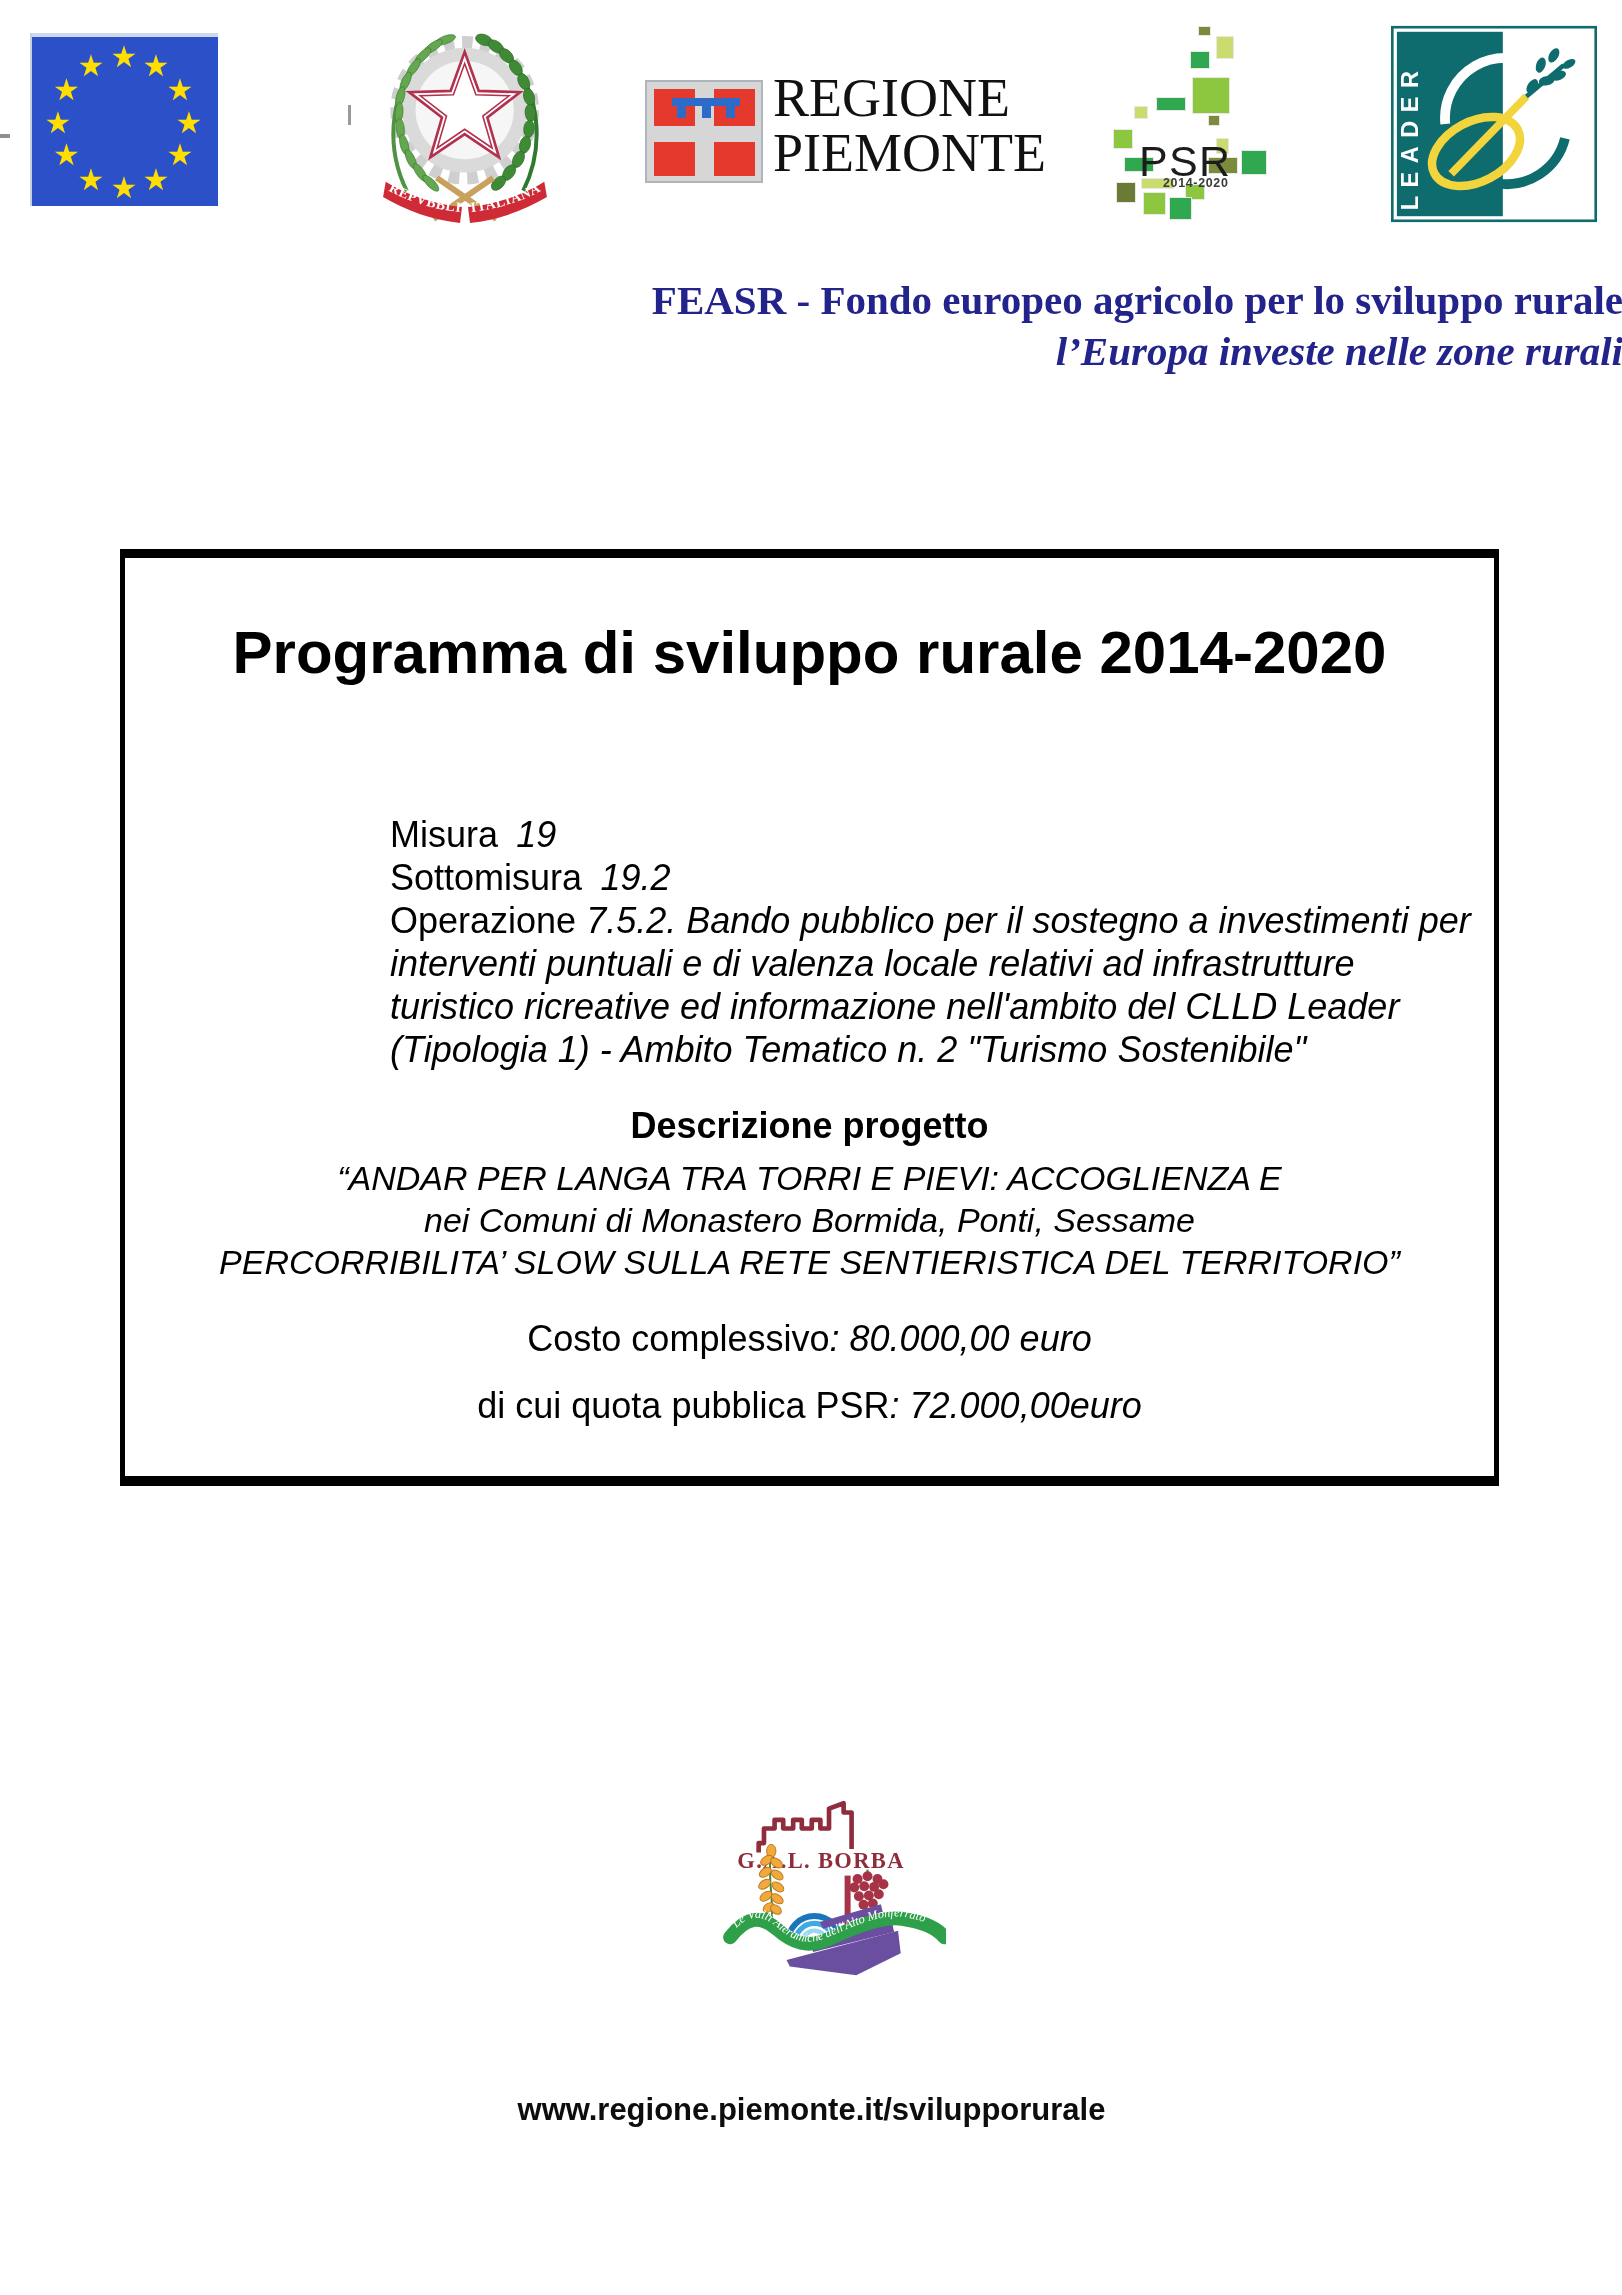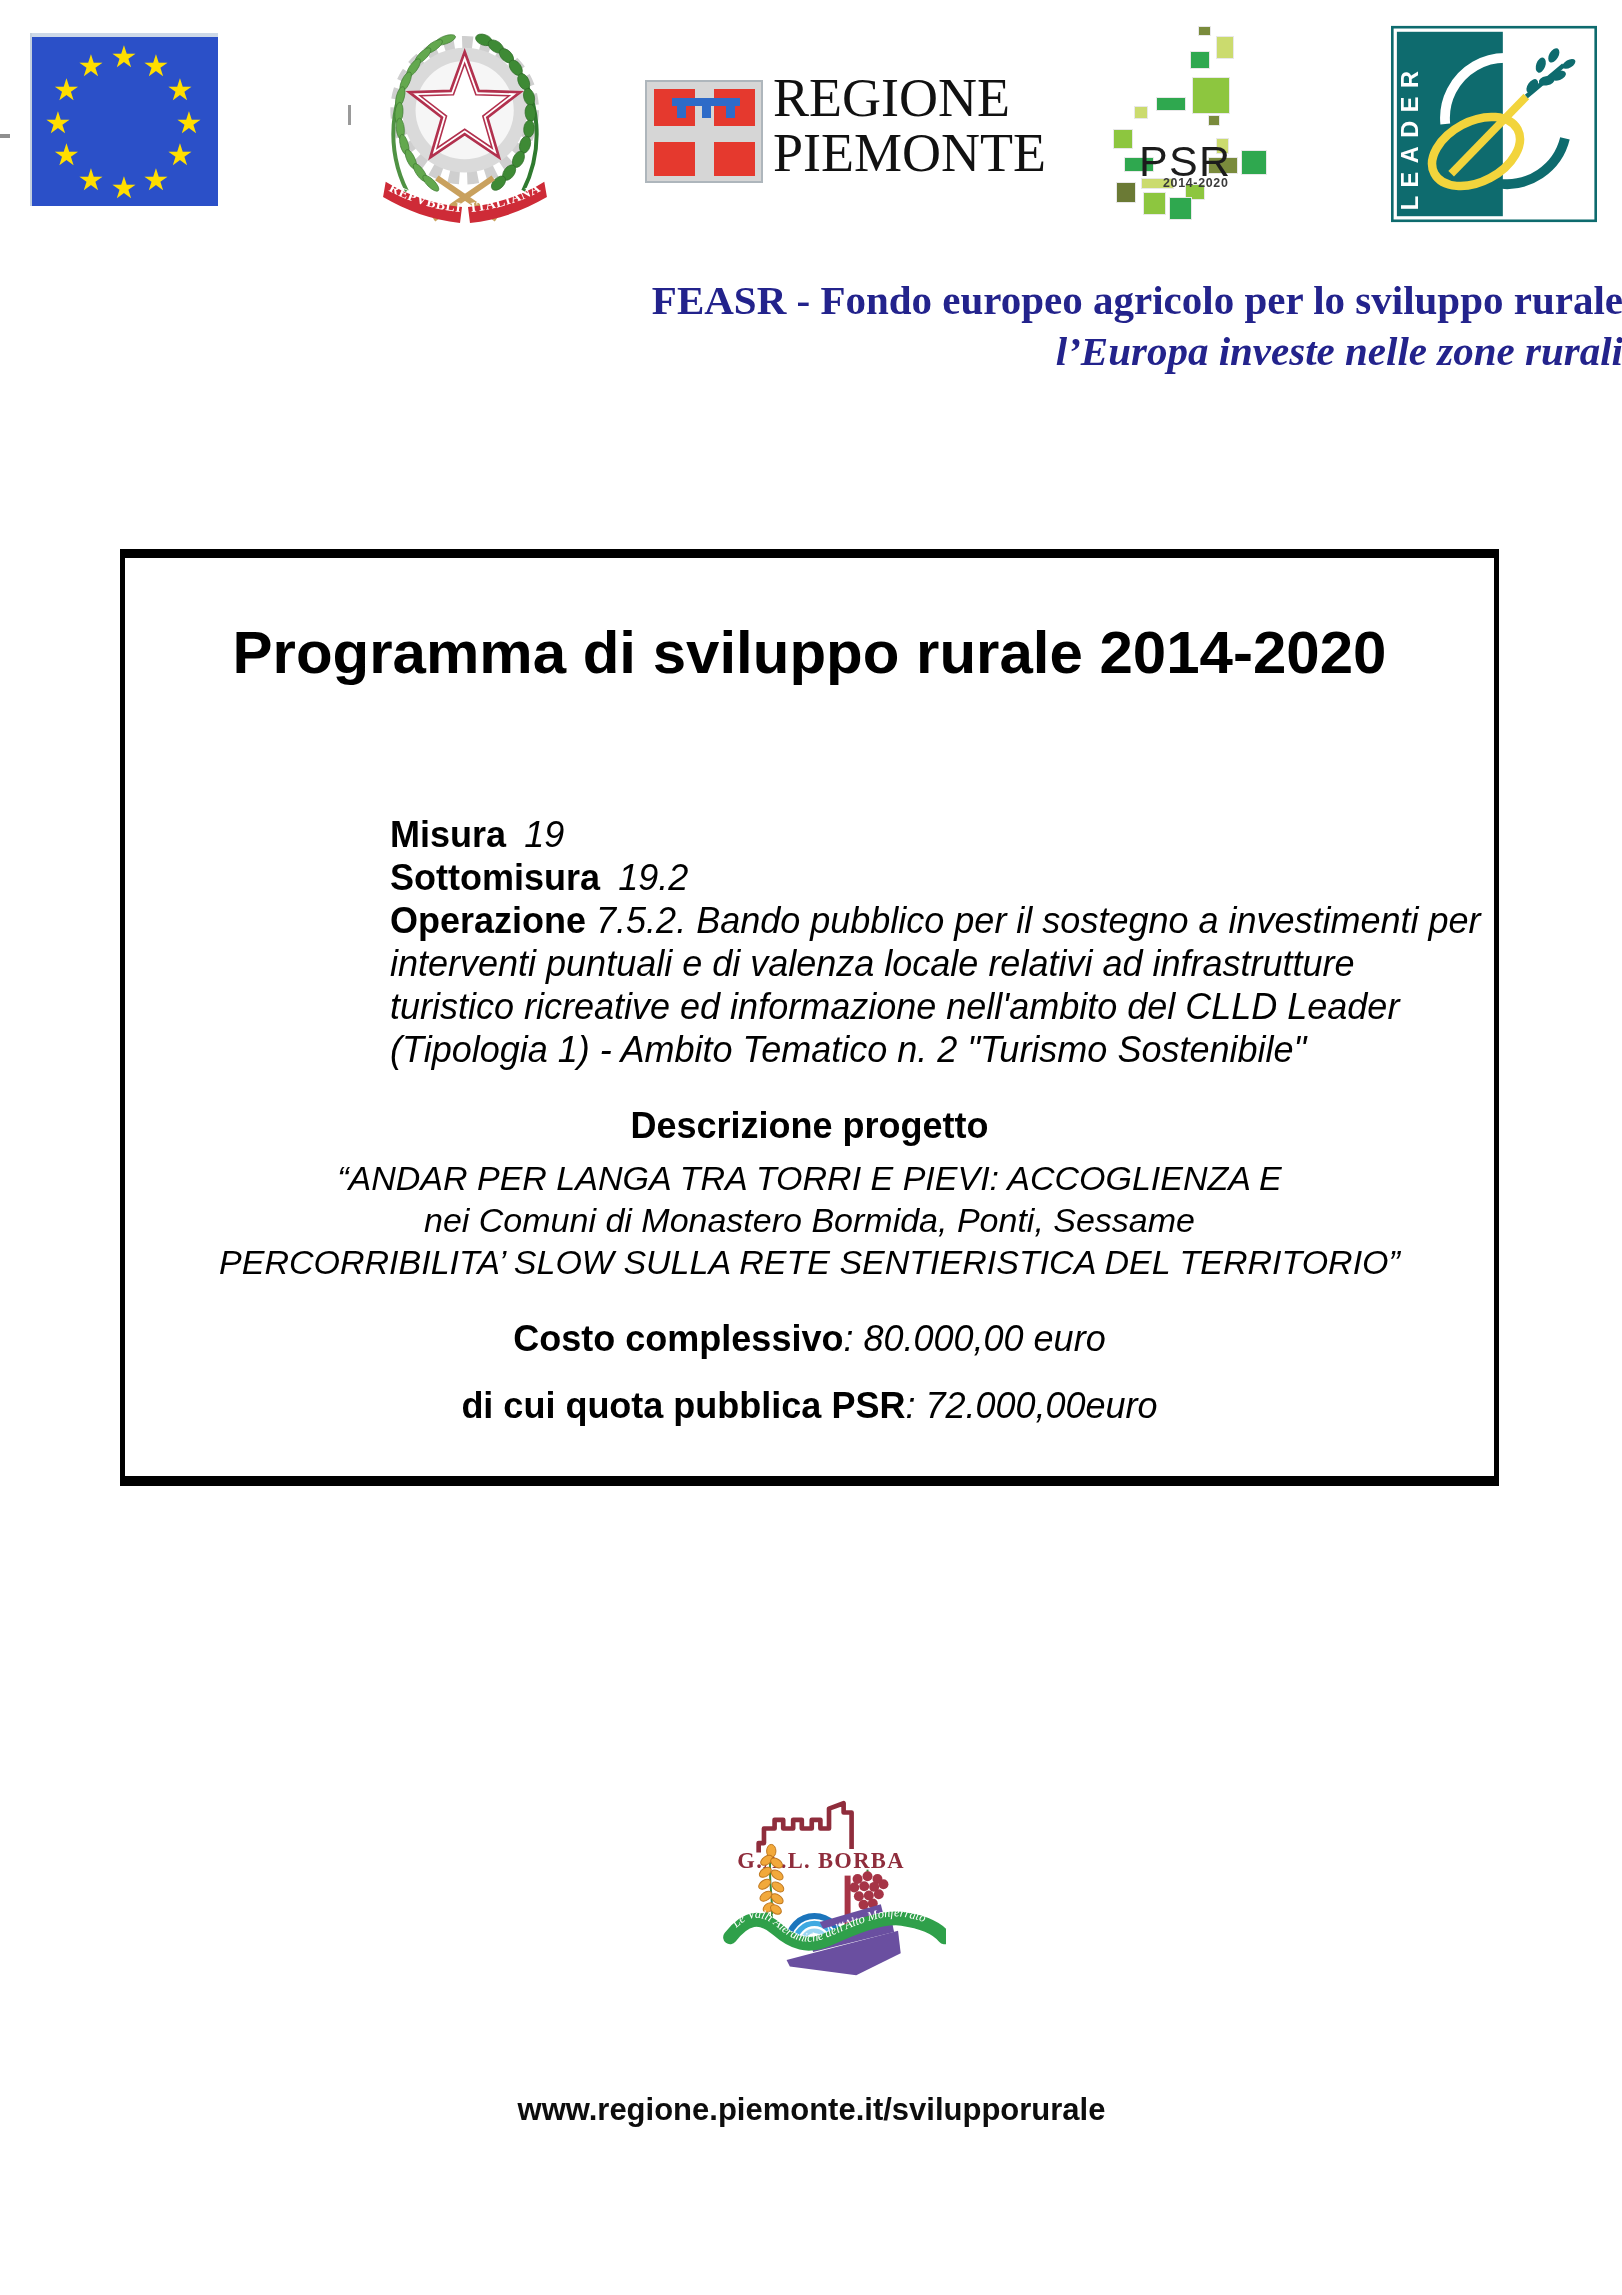--- a/index.html
+++ b/index.html
@@ -1,18 +1,18 @@
 <!DOCTYPE html>
 <html style="font-size:10.5px"><head>
 <meta charset="utf-8">
 <style>
   html,body{margin:0;padding:0;background:#888;}
   .page{position:relative;width:1623px;height:2295px;background:#ffffff;overflow:hidden;
         font-family:"Liberation Sans",sans-serif;color:#000;}
-  .b{font-weight:bold;margin-top:13px;}
+  .b{font-weight:normal;margin-top:13px;}
   .i{font-style:italic;}
 
   
   .logo-eu{position:absolute;left:29.5px;top:33px;width:188px;height:173px;background:#2B50C8;}
   .eu-strip-top{position:absolute;left:0;top:0;width:100%;height:3.9px;background:#CDD9E8;}
   .eu-strip-left{position:absolute;left:0;top:0;width:2.6px;height:100%;background:#C4D0DF;}
   .eu-star{position:absolute;font-size:30px;line-height:37px;color:#FFDE00;}
 
   .logo-italy{position:absolute;left:367px;top:11.8px;}
   .artifact-bar{position:absolute;left:348px;top:105px;width:3.3px;height:19.6px;background:#9A9A9A;}

